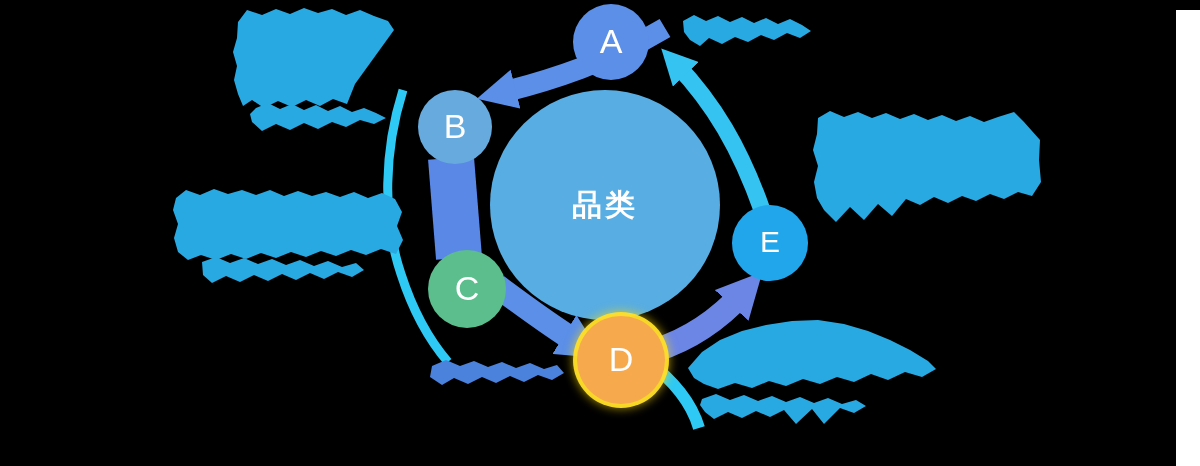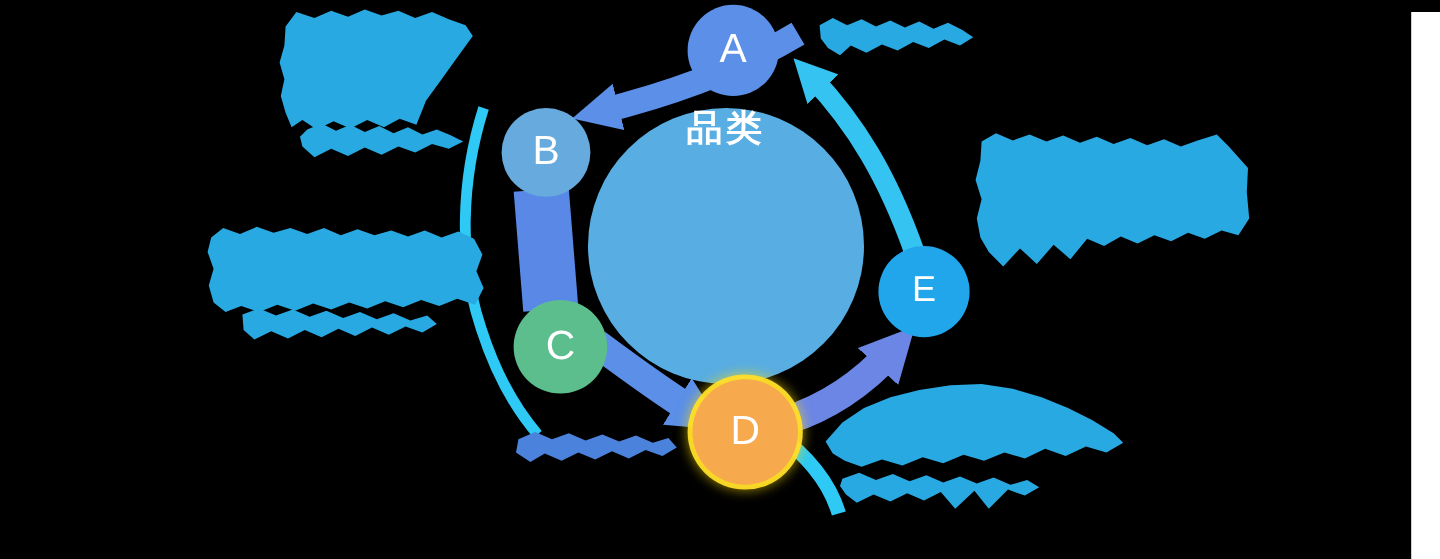--- a/index.html
+++ b/index.html
@@ -4,21 +4,21 @@
 <style>
   html,body{margin:0;padding:0;background:#000;}
   #stage{position:relative;width:1200px;height:466px;background:#000;overflow:hidden;
          font-family:"Liberation Sans", sans-serif;}
   #shapes{position:absolute;left:0;top:0;}
   .node{position:absolute;border-radius:50%;display:flex;align-items:center;justify-content:center;
         color:#fff;font-weight:300;font-size:34px;}
   .node span{transform:translateY(-1px);}
   #node-d{box-shadow:0 0 0 4px rgba(255,222,40,.95), 0 0 10px 5px rgba(255,222,0,.55);}
   #center-node{position:absolute;left:490px;top:90px;width:230px;height:230px;border-radius:50%;
-        display:flex;flex-direction:column;align-items:center;justify-content:flex-start;
+        display:flex;flex-direction:column;align-items:center;justify-content:center;
         color:#fff;font-weight:bold;font-size:30px;letter-spacing:3px;line-height:1.2;}
 </style>
 </head>
 <body>
 
 <div id="stage">
 
   <svg id="shapes" width="1200" height="466" viewBox="0 0 1200 466">
     <defs>
       <marker id="mBlue" viewBox="0 0 10 10" refX="4" refY="5" markerWidth="1.9" markerHeight="1.9" orient="auto">

